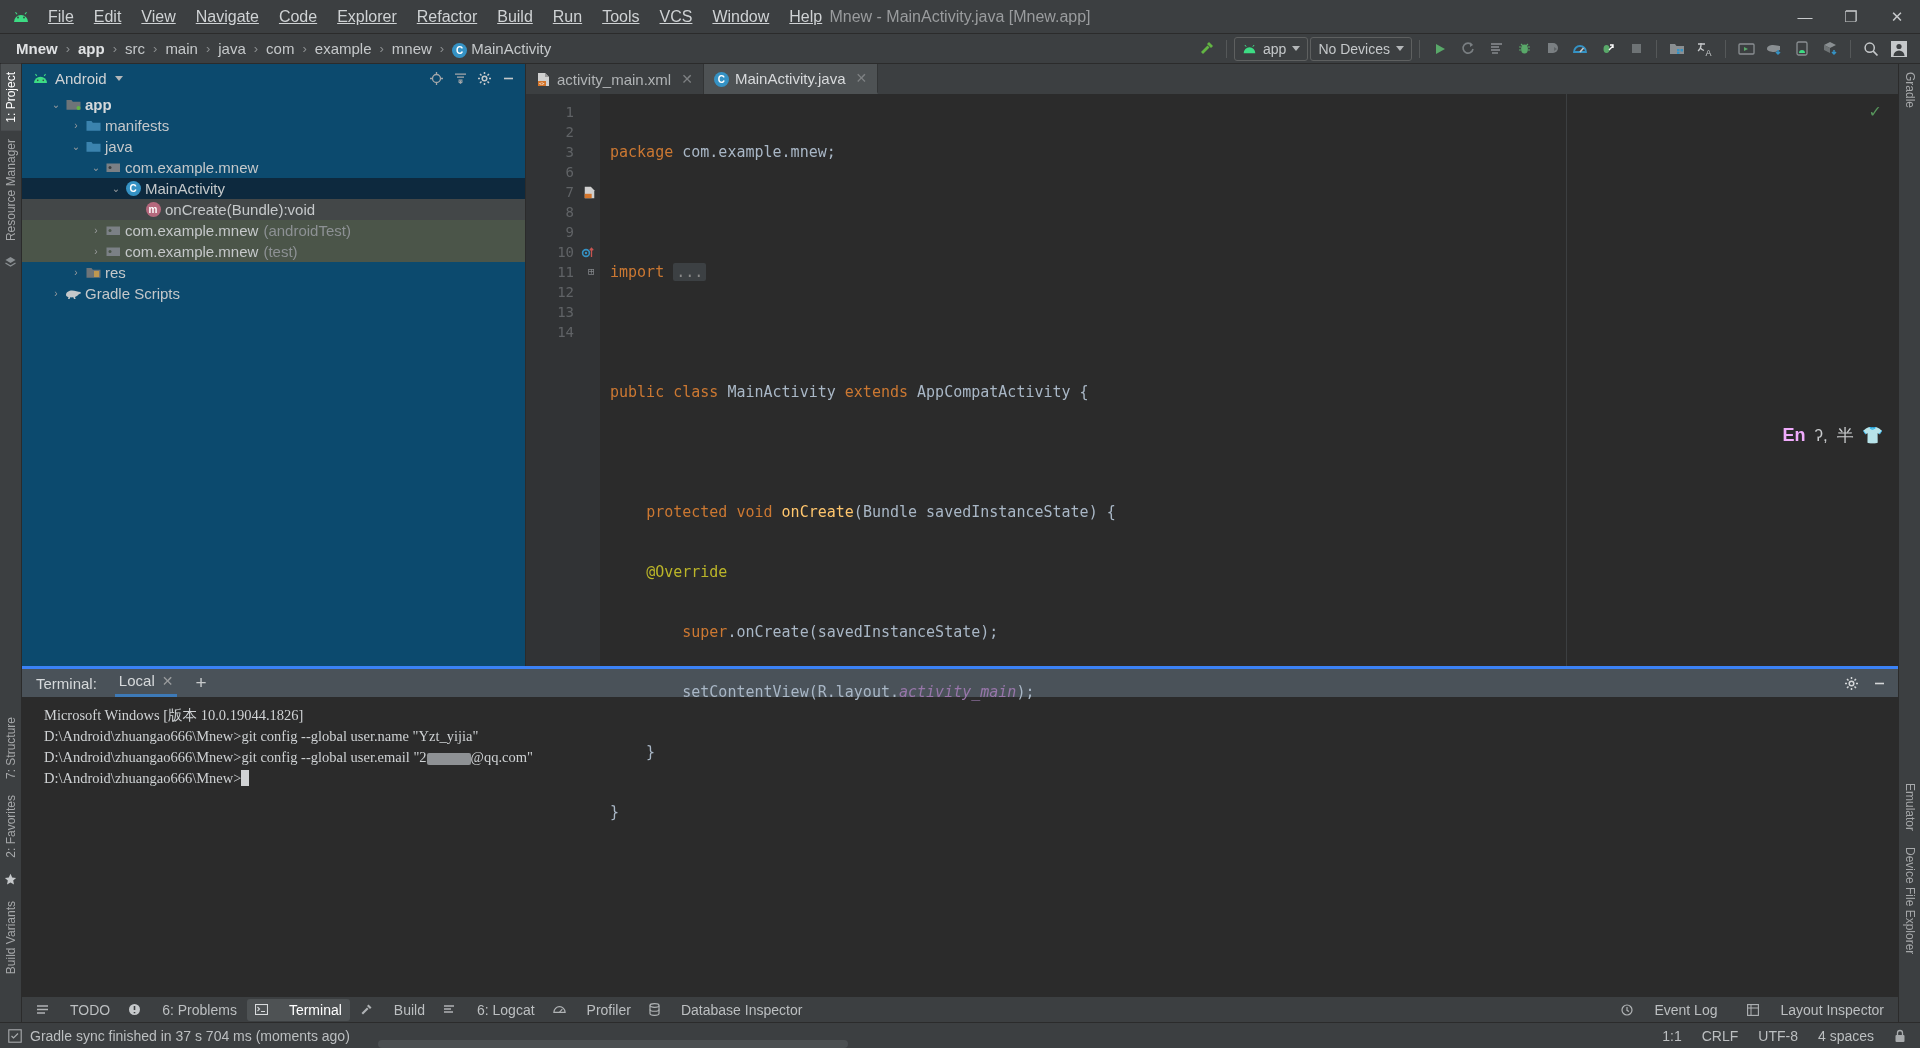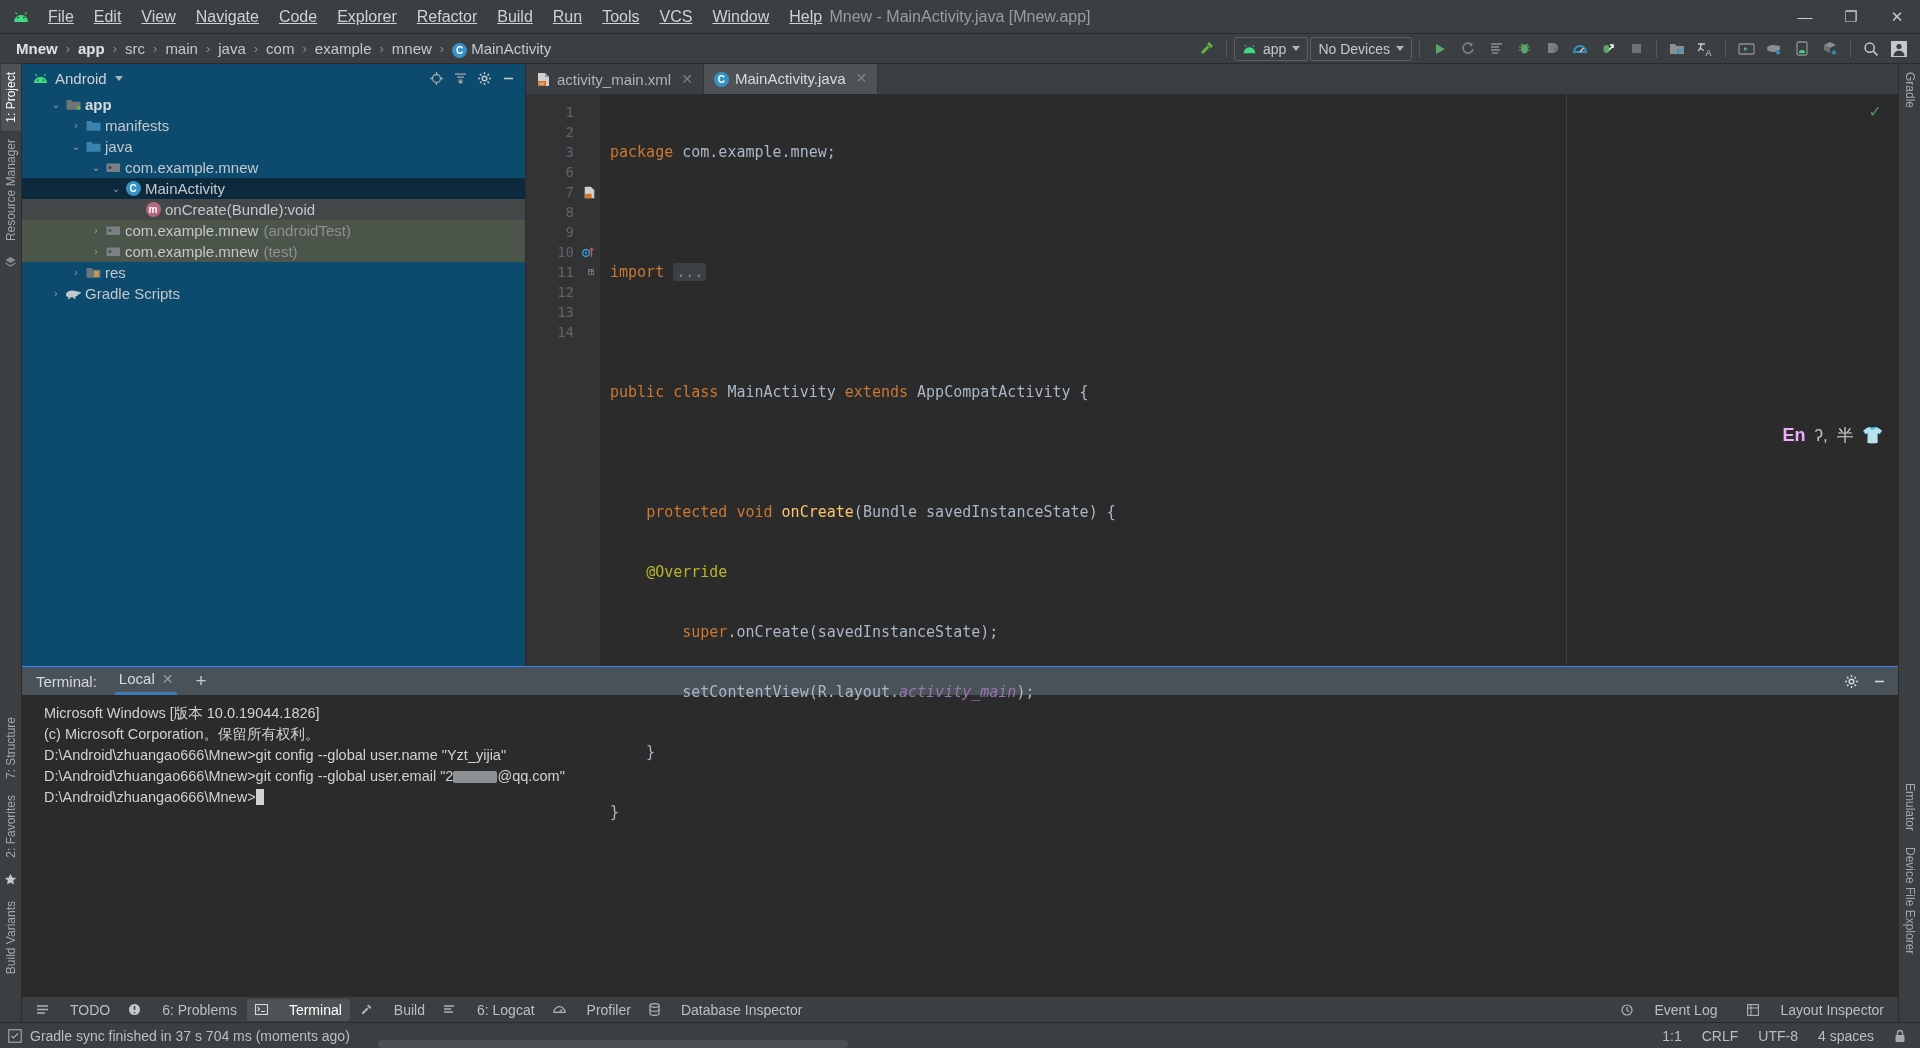--- a/index.html
+++ b/index.html
@@ -90,31 +90,31 @@
   .kw { color:#cc7832; } .ann{color:#bbb529;}
   .mth{color:#ffc66d;} .ital{color:#9876aa;font-style:italic;}
   .fold { background:#3c4043; border-radius:2px; padding:0 3px; color:#8a8a8a; }
   .code-right { position:absolute; right:0; top:0; bottom:0; width:332px; border-left:1px solid #3c3f41; }
   .ok-check { position:absolute; right:16px; top:8px; color:#57965c; font-size:16px; }
   .ime { position:absolute; right:14px; top:330px; display:flex; align-items:center; gap:9px; }
   .ime-en { color:#f0abfc; font-size:18px; font-weight:bold; }
   .ime-d { color:#c9cbcd; font-size:17px; }
 
   
-  .term { height:330px; flex:0 0 330px; display:flex; flex-direction:column; border-top:1px solid #3b82f6;}
+  .term { height:330px; flex:0 0 330px; display:flex; flex-direction:column; border-top:3px solid #3b82f6;}
   .term-head { height:28px; flex:0 0 28px; background:#4a5259; display:flex; align-items:center;
      padding:0 8px 0 14px; }
   .term-label { font-size:15px; color:#d6d9db; }
   .tterm-tab { margin-left:18px; font-size:15px; color:#d6d9db; padding:3px 4px 5px 4px;
      border-bottom:3px solid #3d7ab8; display:flex; align-items:center; gap:7px; }
   .tterm-tab .x { color:#9a9c9e; font-size:14px; }
   .term-plus { margin-left:18px; font-size:19px; color:#c7cacc; }
   .term-head-r { margin-left:auto; display:flex; gap:6px; align-items:center; }
   .term-body { flex:1; background:#2b2b2b; padding:8px 0 0 22px;
-     font-family:Liberation Sans, sans-serif; font-size:14.5px; line-height:21px; color:#cfd2d4; }
+     font-family:Liberation Serif, serif; font-size:14.5px; line-height:21px; color:#cfd2d4; }
   .tline { white-space:pre; }
   .blurred { display:inline-block; background:#8e9194; color:transparent; border-radius:2px;
      width:44px; height:12px; vertical-align:middle; }
   .caret-blk { display:inline-block; width:8px; height:16px; background:#d0d2d4; vertical-align:-3px; }
 
   
   .botbar { height:26px; flex:0 0 26px; background:#3c3f41; display:flex; align-items:center;
      border-top:1px solid #2b2b2b; padding:0 6px; gap:2px; }
   .btab { display:flex; align-items:center; gap:21px; font-size:14px; color:#bcbfc1; padding:3px 8px; border-radius:3px;}
   .btab.sel { background:#4e5254; color:#ffffff; }
@@ -592,21 +592,20 @@
               </span>
             <span class="pa">
                 <svg width="15" height="15" viewBox="0 0 15 15">
                   <path d="M3 7.5h9" stroke="#d4d6d8" stroke-width="1.6"></path>
                 </svg>
               </span>
           </span>
         </div>
         <div class="term-body">
           <div class="tline">Microsoft Windows [版本 10.0.19044.1826]</div>
-          <div class="tline">(c) Microsoft Corporation。保留所有权利。</div>
           <div class="tline"></div>
           <div class="tline">D:\Android\zhuangao666\Mnew&gt;git config --global user.name "Yzt_yijia"</div>
           <div class="tline"></div>
           <div class="tline"><span>D:\Android\zhuangao666\Mnew&gt;git config --global user.email "</span><span>2</span><span class="blurred"></span><span>@qq.com"</span></div>
           <div class="tline"></div>
           <div class="tline"><span>D:\Android\zhuangao666\Mnew&gt;</span><span class="caret-blk"></span></div>
         </div>
       </div>
 
       <div class="botbar">

